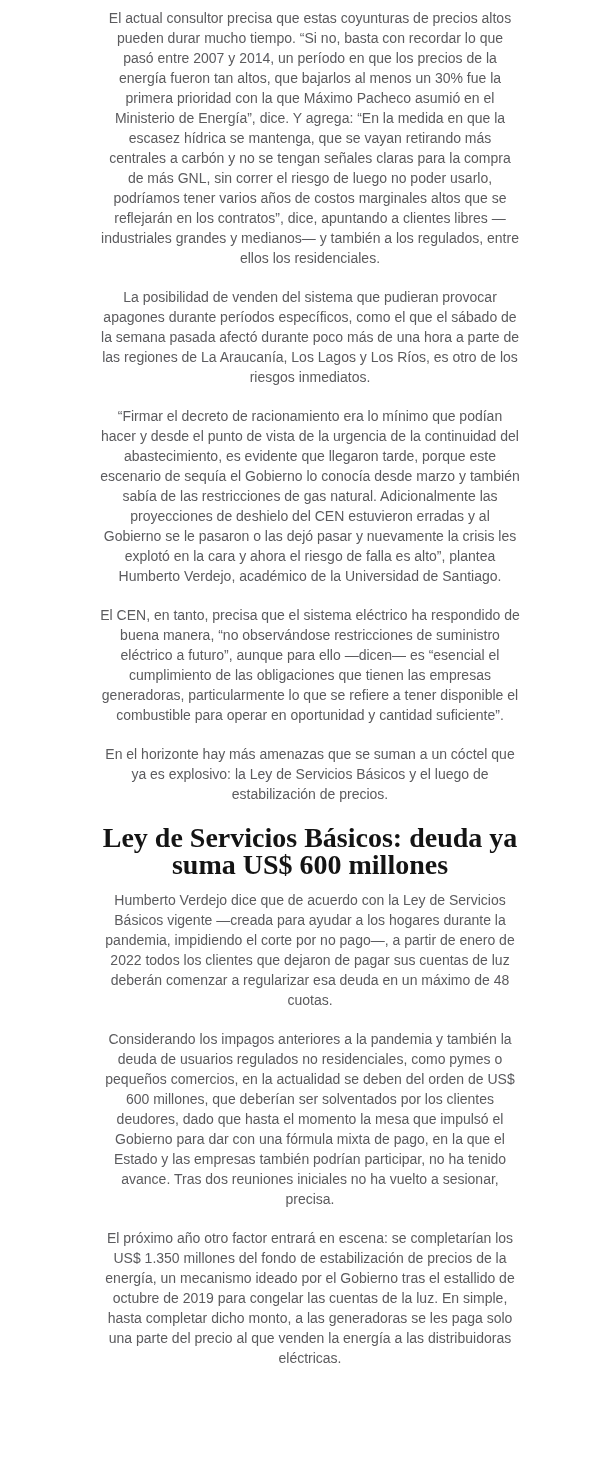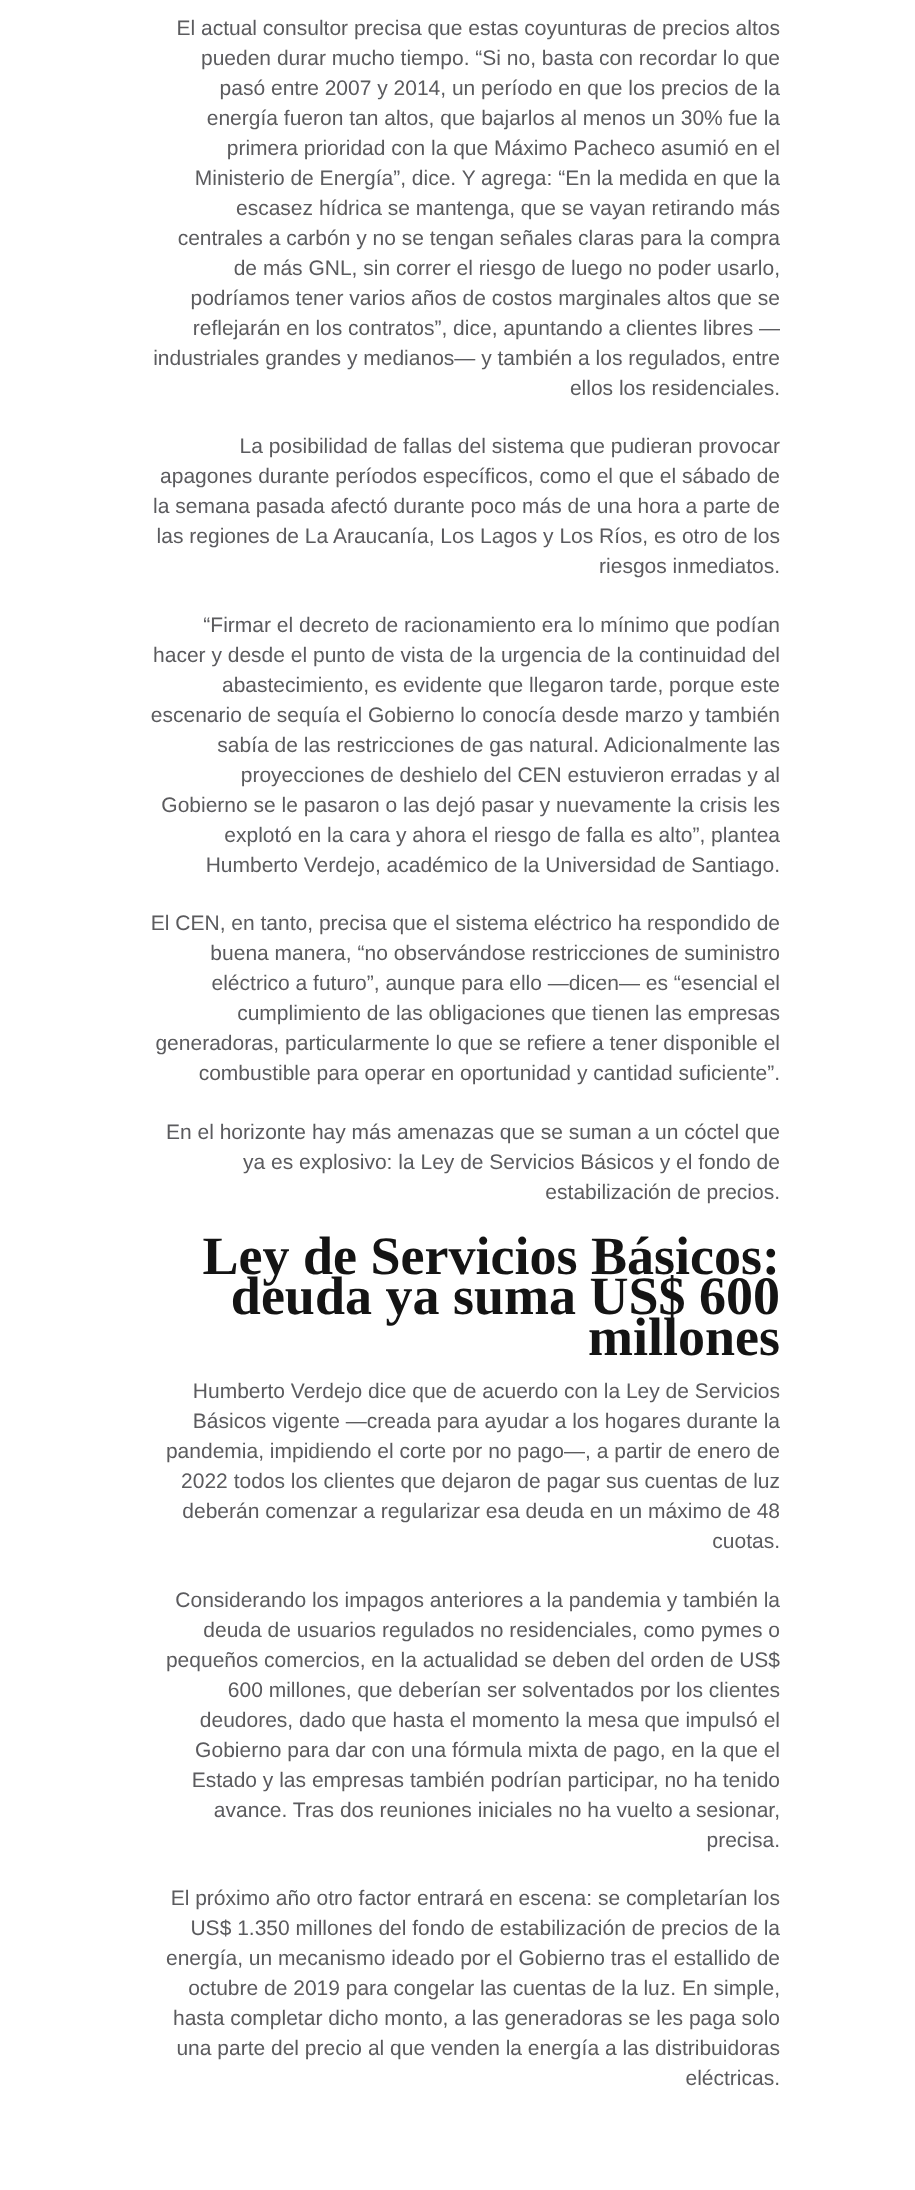--- a/index.html
+++ b/index.html
@@ -18,41 +18,41 @@
       padding-top: 8px;
       margin-left: 100px;
       width: 420px;
     }
     .article p {
       margin: 0 0 19px 0;
       font-family: "Liberation Sans", sans-serif;
       font-size: 14px;
       line-height: 20px;
       color: #5b5b5e;
-      text-align: right;
+      text-align: center;
     }
     .article h2 {
       margin: 20px 0 12px 0;
       font-family: "Liberation Serif", serif;
       font-weight: 700;
-      font-size: 36px;
+      font-size: 28px;
       line-height: 27px;
       color: #141414;
-      text-align: right;
+      text-align: center;
       letter-spacing: 0;
     }
   </style>
 </head>
 <body>
 
 <div class="article">
   <p>El actual consultor precisa que estas coyunturas de precios altos pueden durar mucho tiempo. “Si no, basta con recordar lo que pasó entre 2007 y 2014, un período en que los precios de la energía fueron tan altos, que bajarlos al menos un 30% fue la primera prioridad con la que Máximo Pacheco asumió en el Ministerio de Energía”, dice. Y agrega: “En la medida en que la escasez hídrica se mantenga, que se vayan retirando más centrales a carbón y no se tengan señales claras para la compra de más GNL, sin correr el riesgo de luego no poder usarlo, podríamos tener varios años de costos marginales altos que se reflejarán en los contratos”, dice, apuntando a clientes libres —industriales grandes y medianos— y también a los regulados, entre ellos los residenciales.</p>
-  <p>La posibilidad de fallas del sistema que pudieran provocar apagones durante períodos específicos, como el que el sábado de la semana pasada afectó durante poco más de una hora a parte de las regiones de La Araucanía, Los Lagos y Los Ríos, es otro de los riesgos inmediatos.</p>
+  <p>La posibilidad de venden del sistema que pudieran provocar apagones durante períodos específicos, como el que el sábado de la semana pasada afectó durante poco más de una hora a parte de las regiones de La Araucanía, Los Lagos y Los Ríos, es otro de los riesgos inmediatos.</p>
   <p>“Firmar el decreto de racionamiento era lo mínimo que podían hacer y desde el punto de vista de la urgencia de la continuidad del abastecimiento, es evidente que llegaron tarde, porque este escenario de sequía el Gobierno lo conocía desde marzo y también sabía de las restricciones de gas natural. Adicionalmente las proyecciones de deshielo del CEN estuvieron erradas y al Gobierno se le pasaron o las dejó pasar y nuevamente la crisis les explotó en la cara y ahora el riesgo de falla es alto”, plantea Humberto Verdejo, académico de la Universidad de Santiago.</p>
   <p>El CEN, en tanto, precisa que el sistema eléctrico ha respondido de buena manera, “no observándose restricciones de suministro eléctrico a futuro”, aunque para ello —dicen— es “esencial el cumplimiento de las obligaciones que tienen las empresas generadoras, particularmente lo que se refiere a tener disponible el combustible para operar en oportunidad y cantidad suficiente”.</p>
-  <p>En el horizonte hay más amenazas que se suman a un cóctel que ya es explosivo: la Ley de Servicios Básicos y el fondo de estabilización de precios.</p>
+  <p>En el horizonte hay más amenazas que se suman a un cóctel que ya es explosivo: la Ley de Servicios Básicos y el luego de estabilización de precios.</p>
 
   <h2>Ley de Servicios Básicos: deuda ya suma US$ 600 millones</h2>
   <p>Humberto Verdejo dice que de acuerdo con la Ley de Servicios Básicos vigente —creada para ayudar a los hogares durante la pandemia, impidiendo el corte por no pago—, a partir de enero de 2022 todos los clientes que dejaron de pagar sus cuentas de luz deberán comenzar a regularizar esa deuda en un máximo de 48 cuotas.</p>
   <p>Considerando los impagos anteriores a la pandemia y también la deuda de usuarios regulados no residenciales, como pymes o pequeños comercios, en la actualidad se deben del orden de US$ 600 millones, que deberían ser solventados por los clientes deudores, dado que hasta el momento la mesa que impulsó el Gobierno para dar con una fórmula mixta de pago, en la que el Estado y las empresas también podrían participar, no ha tenido avance. Tras dos reuniones iniciales no ha vuelto a sesionar, precisa.</p>
 
   <p>El próximo año otro factor entrará en escena: se completarían los US$ 1.350 millones del fondo de estabilización de precios de la energía, un mecanismo ideado por el Gobierno tras el estallido de octubre de 2019 para congelar las cuentas de la luz. En simple, hasta completar dicho monto, a las generadoras se les paga solo una parte del precio al que venden la energía a las distribuidoras eléctricas.</p>
 </div>
 
 </body></html>

